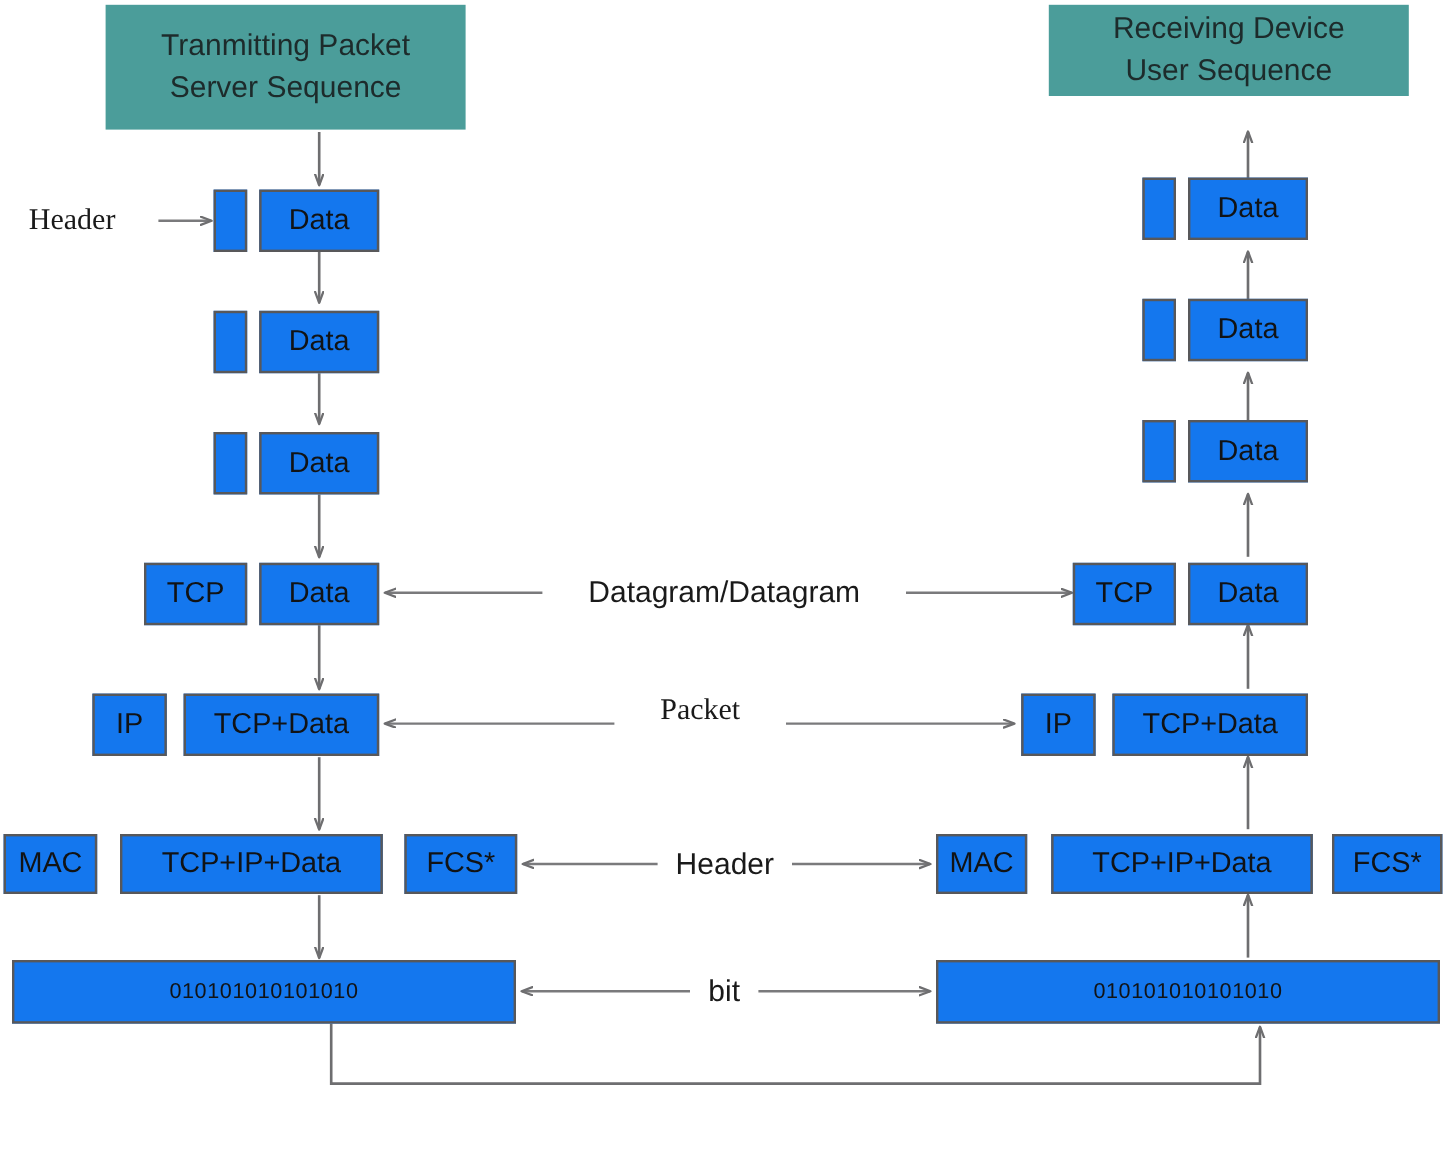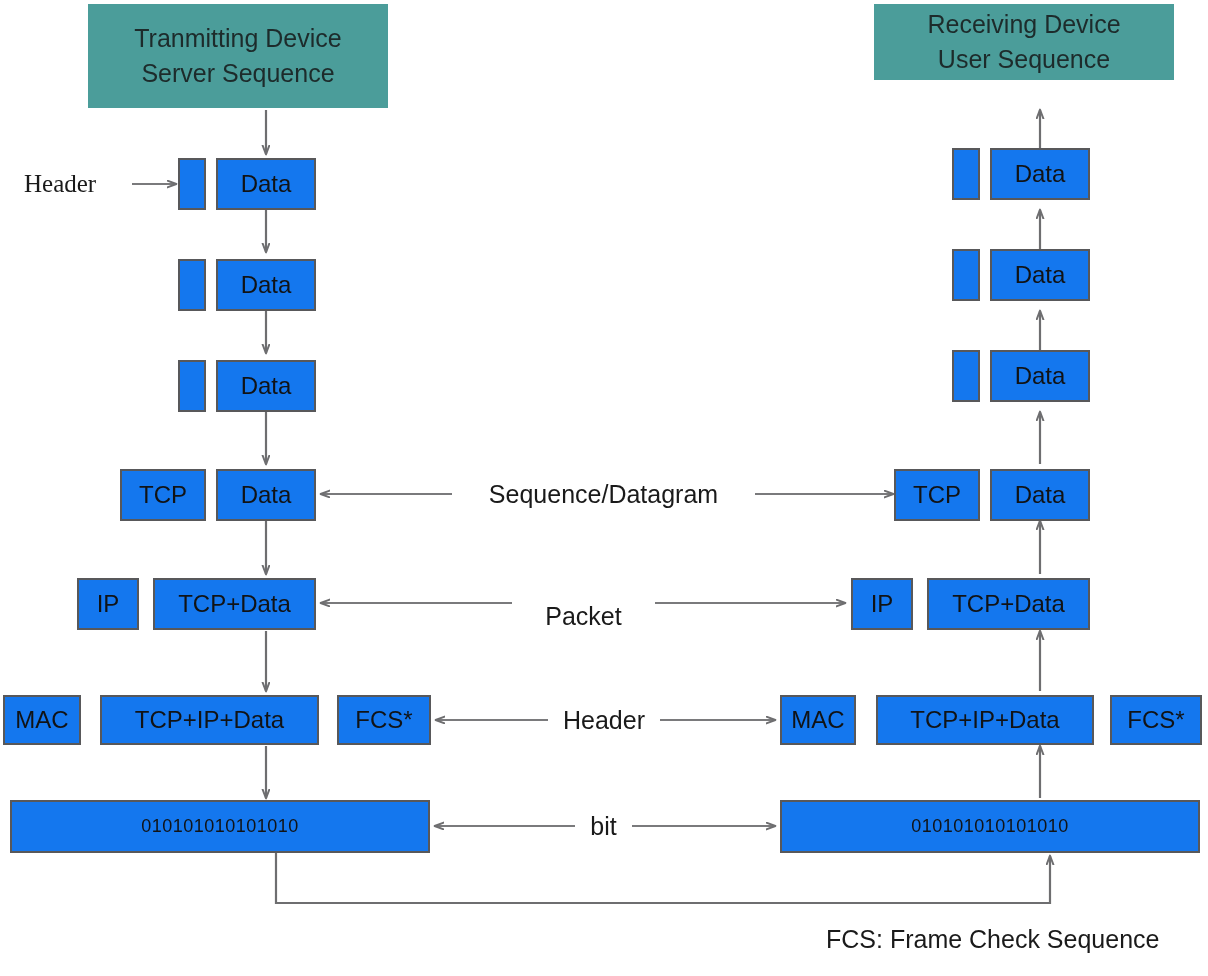--- a/index.html
+++ b/index.html
@@ -117,21 +117,21 @@
     <path class="wire-thin" d="M548,720 L436,720" marker-end="url(#ah)"></path>
     <path class="wire-thin" d="M660,720 L775,720" marker-end="url(#ah)"></path>
 
     <path class="wire-thin" d="M575,826 L435,826" marker-end="url(#ah)"></path>
     <path class="wire-thin" d="M632,826 L775,826" marker-end="url(#ah)"></path>
 
     <path class="wire" d="M276,853 L276,903 L1050,903 L1050,856" marker-end="url(#ah)"></path>
   </svg>
 
   <div class="abs endpoint" style="left:88px; top:4px; width:300px; height:104px;">
-    <span class="ln">Tranmitting Device</span>
+    <span class="ln">Tranmitting Packet</span>
     <span class="ln">Server Sequence</span>
   </div>
 
   <div class="abs endpoint" style="left:874px; top:4px; width:300px; height:76px;">
     <span class="ln">Receiving Device</span>
     <span class="ln">User Sequence</span>
   </div>
 
   <div class="abs lbl" style="left:24px; top:168px; height:32px;font-family:Liberation Serif, serif;">Header</div>
 
@@ -170,23 +170,22 @@
 
   <div class="abs pbox" style="left:851px; top:578px; width:62px; height:52px;">IP</div>
   <div class="abs pbox" style="left:927px; top:578px; width:163px; height:52px;">TCP+Data</div>
 
   <div class="abs pbox" style="left:780px; top:695px; width:76px; height:50px;">MAC</div>
   <div class="abs pbox" style="left:876px; top:695px; width:218px; height:50px;">TCP+IP+Data</div>
   <div class="abs pbox" style="left:1110px; top:695px; width:92px; height:50px;">FCS*</div>
 
   <div class="abs pbox bits" style="left:780px; top:800px; width:420px; height:53px;">010101010101010</div>
 
-  <div class="abs lbl center" style="left:452px; top:478px; width:303px; height:32px;">Sequence/Datagram</div>
+  <div class="abs lbl center" style="left:452px; top:478px; width:303px; height:32px;">Datagram/Datagram</div>
 
-  <div class="abs lbl center" style="left:512px; top:600px; width:143px; height:32px;">Packet</div>
+  <div class="abs lbl center" style="left:512px; top:576px; width:143px; height:32px;font-family:Liberation Serif, serif;">Packet</div>
 
   <div class="abs lbl center" style="left:548px; top:704px; width:112px; height:32px;">Header</div>
 
   <div class="abs lbl center" style="left:575px; top:810px; width:57px; height:32px;">bit</div>
 
-  <div class="abs footnote" style="left:826px; top:925px;">FCS: Frame Check Sequence</div>
 
 </div>
 
 </body></html>

